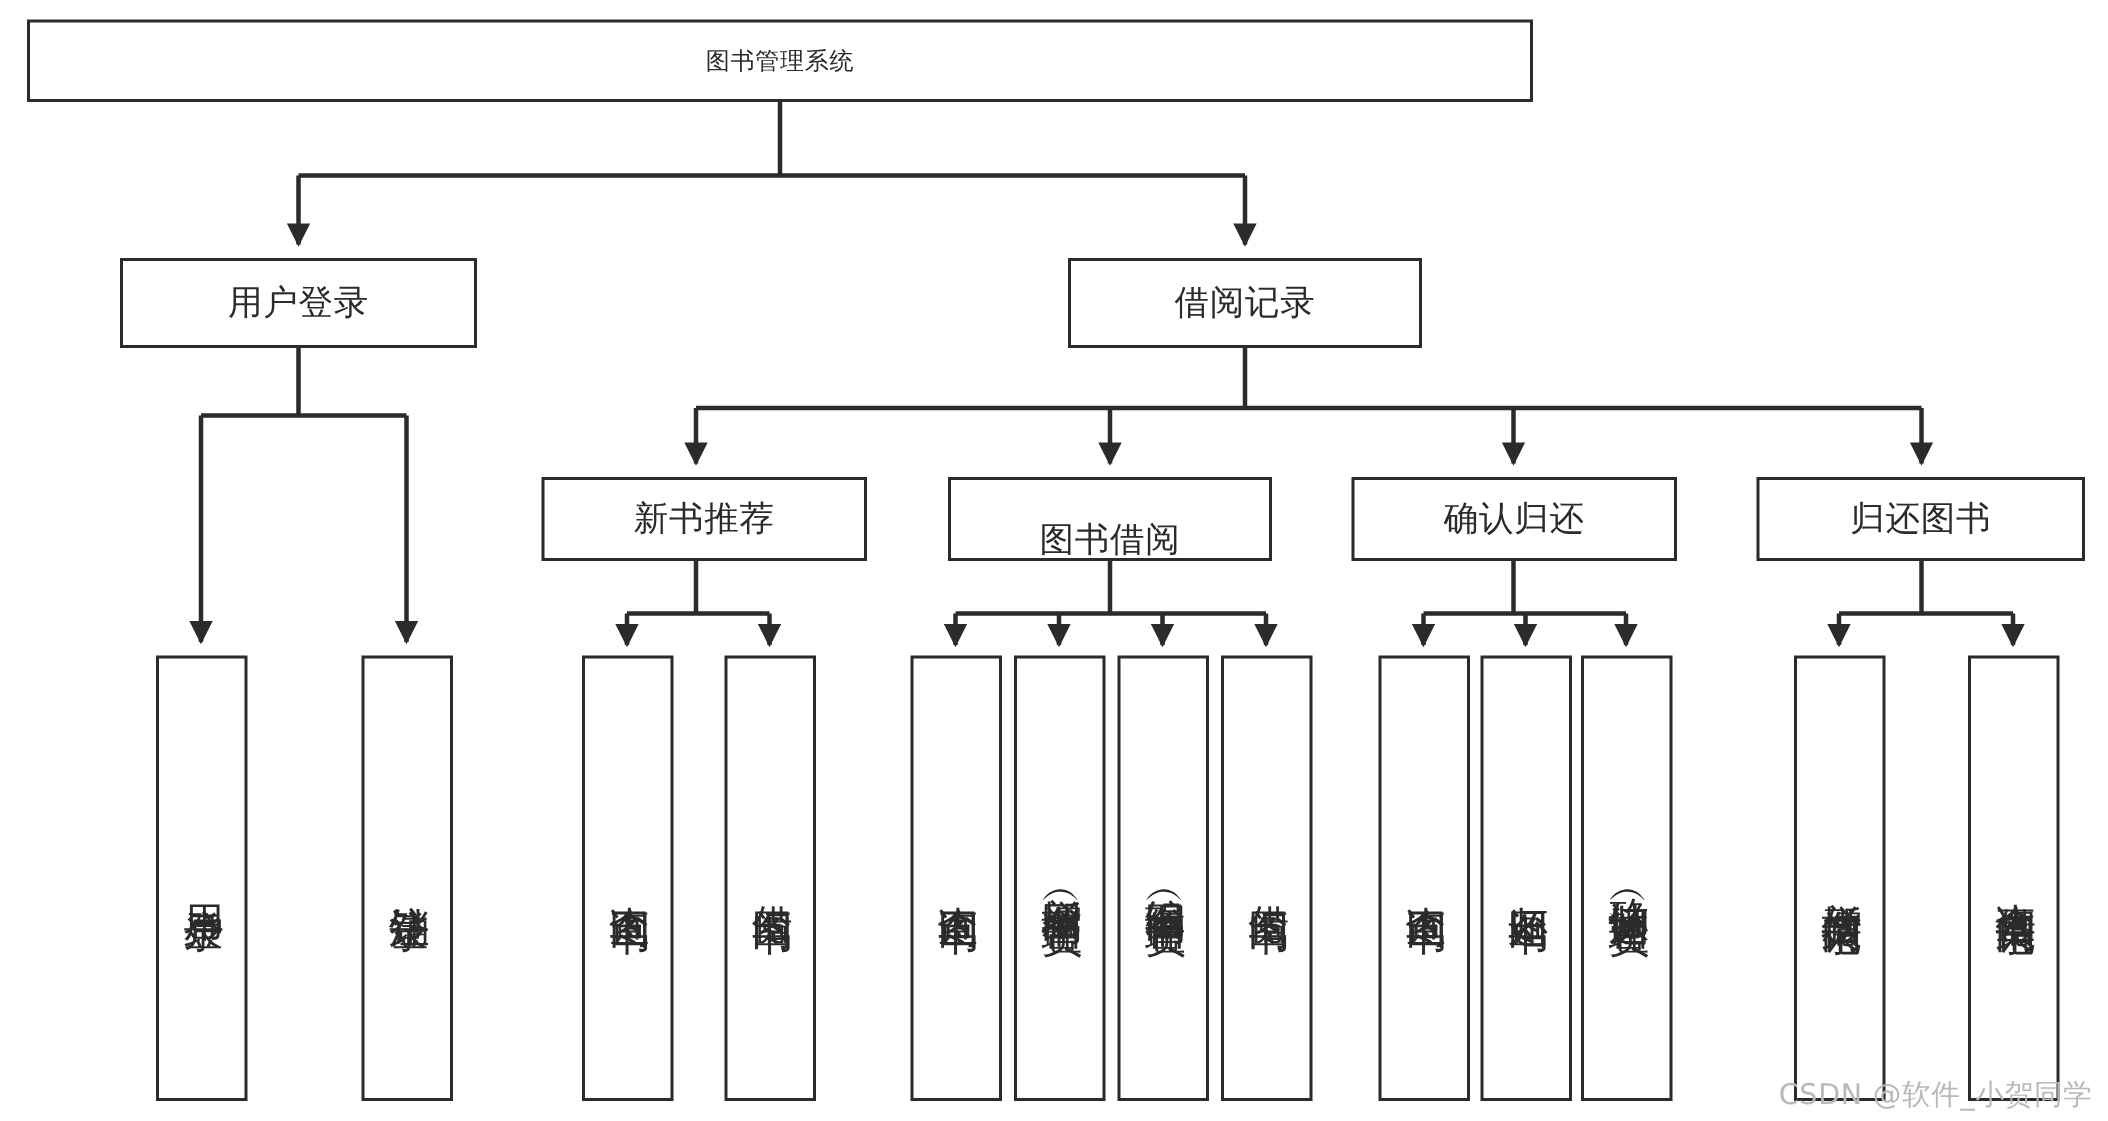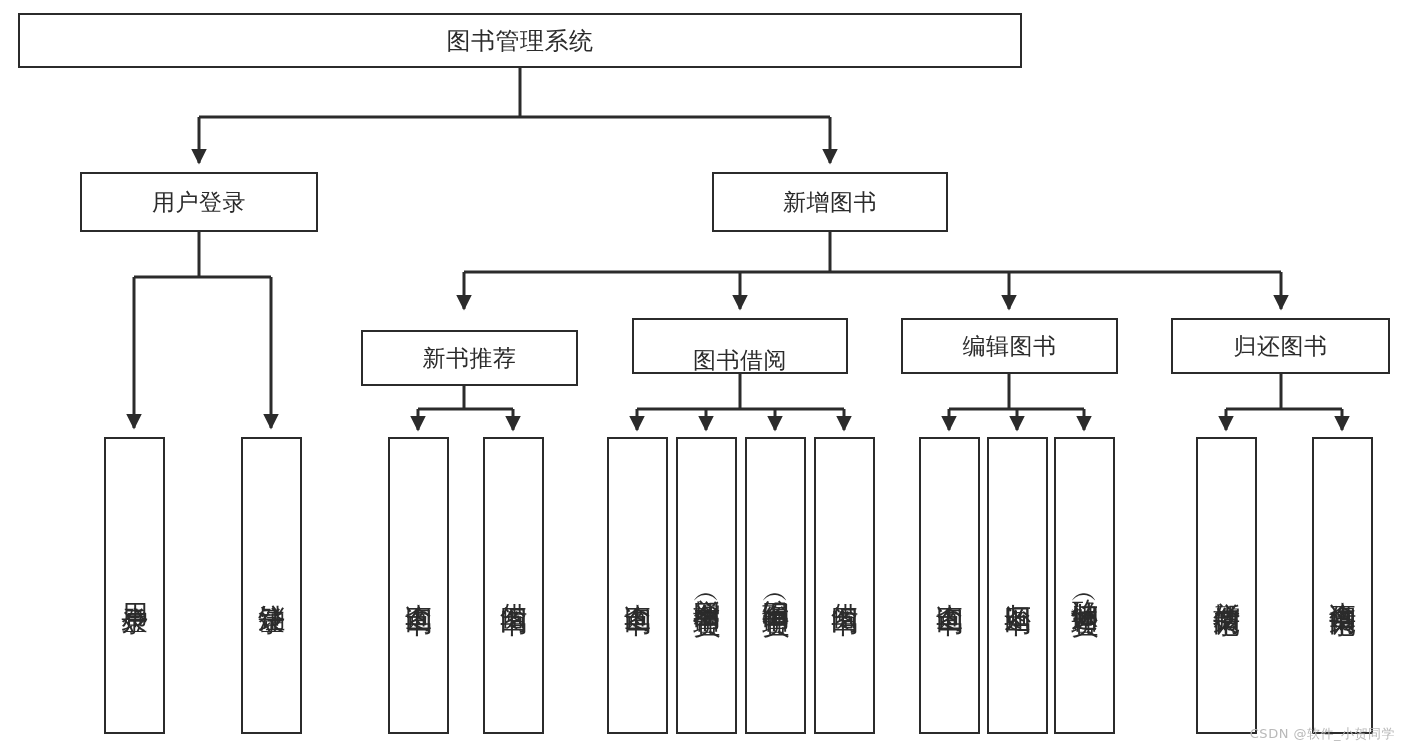--- a/index.html
+++ b/index.html
@@ -41,40 +41,40 @@
     text-align: center;
     line-height: 1.0;
     white-space: nowrap;
   }
   
   .node.horiz .node-label {
     font-size: 23px;
     letter-spacing: 0.5px;
   }
   .node.root .node-label {
-    font-size: 24px;
+    font-size: 16px;
   }
   
   .node.vert {
     align-items: center;
     justify-content: center;
   }
   .node.vert .node-label {
     writing-mode: vertical-rl;
     text-orientation: upright;
     font-size: 27px;
     line-height: 1.06;
     letter-spacing: 2px;
     white-space: nowrap;
   }
   .watermark {
     position: absolute;
     right: 10px;
     bottom: 4px;
-    font-size: 13px;
+    font-size: 19px;
     color: #b9b9b9;
     letter-spacing: 0.5px;
     user-select: none;
     white-space: nowrap;
   }
 </style>
 </head>
 <body>
 
 <div id="canvas">
@@ -130,31 +130,31 @@
   </svg>
 
   <div class="node horiz root" style="left:18px; top:13px; width:1004px; height:55px;">
     <span class="node-label">图书管理系统</span>
   </div>
 
   <div class="node horiz" style="left:80px; top:172px; width:238px; height:60px;">
     <span class="node-label">用户登录</span>
   </div>
   <div class="node horiz" style="left:712px; top:172px; width:236px; height:60px;">
-    <span class="node-label">新增图书</span>
-  </div>
-
-  <div class="node horiz" style="left:361px; top:318px; width:217px; height:56px;margin-top:12px;">
+    <span class="node-label">借阅记录</span>
+  </div>
+
+  <div class="node horiz" style="left:361px; top:318px; width:217px; height:56px;">
     <span class="node-label">新书推荐</span>
   </div>
   <div class="node horiz" style="left:632px; top:318px; width:216px; height:56px;align-items:flex-end;">
     <span class="node-label">图书借阅</span>
   </div>
   <div class="node horiz" style="left:901px; top:318px; width:217px; height:56px;">
-    <span class="node-label">编辑图书</span>
+    <span class="node-label">确认归还</span>
   </div>
   <div class="node horiz" style="left:1171px; top:318px; width:219px; height:56px;">
     <span class="node-label">归还图书</span>
   </div>
 
   <div class="node vert" style="left:104px; top:437px; width:61px; height:297px;">
     <span class="node-label">用户登录</span>
   </div>
   <div class="node vert" style="left:241px; top:437px; width:61px; height:297px;">
     <span class="node-label">注销登录</span>

